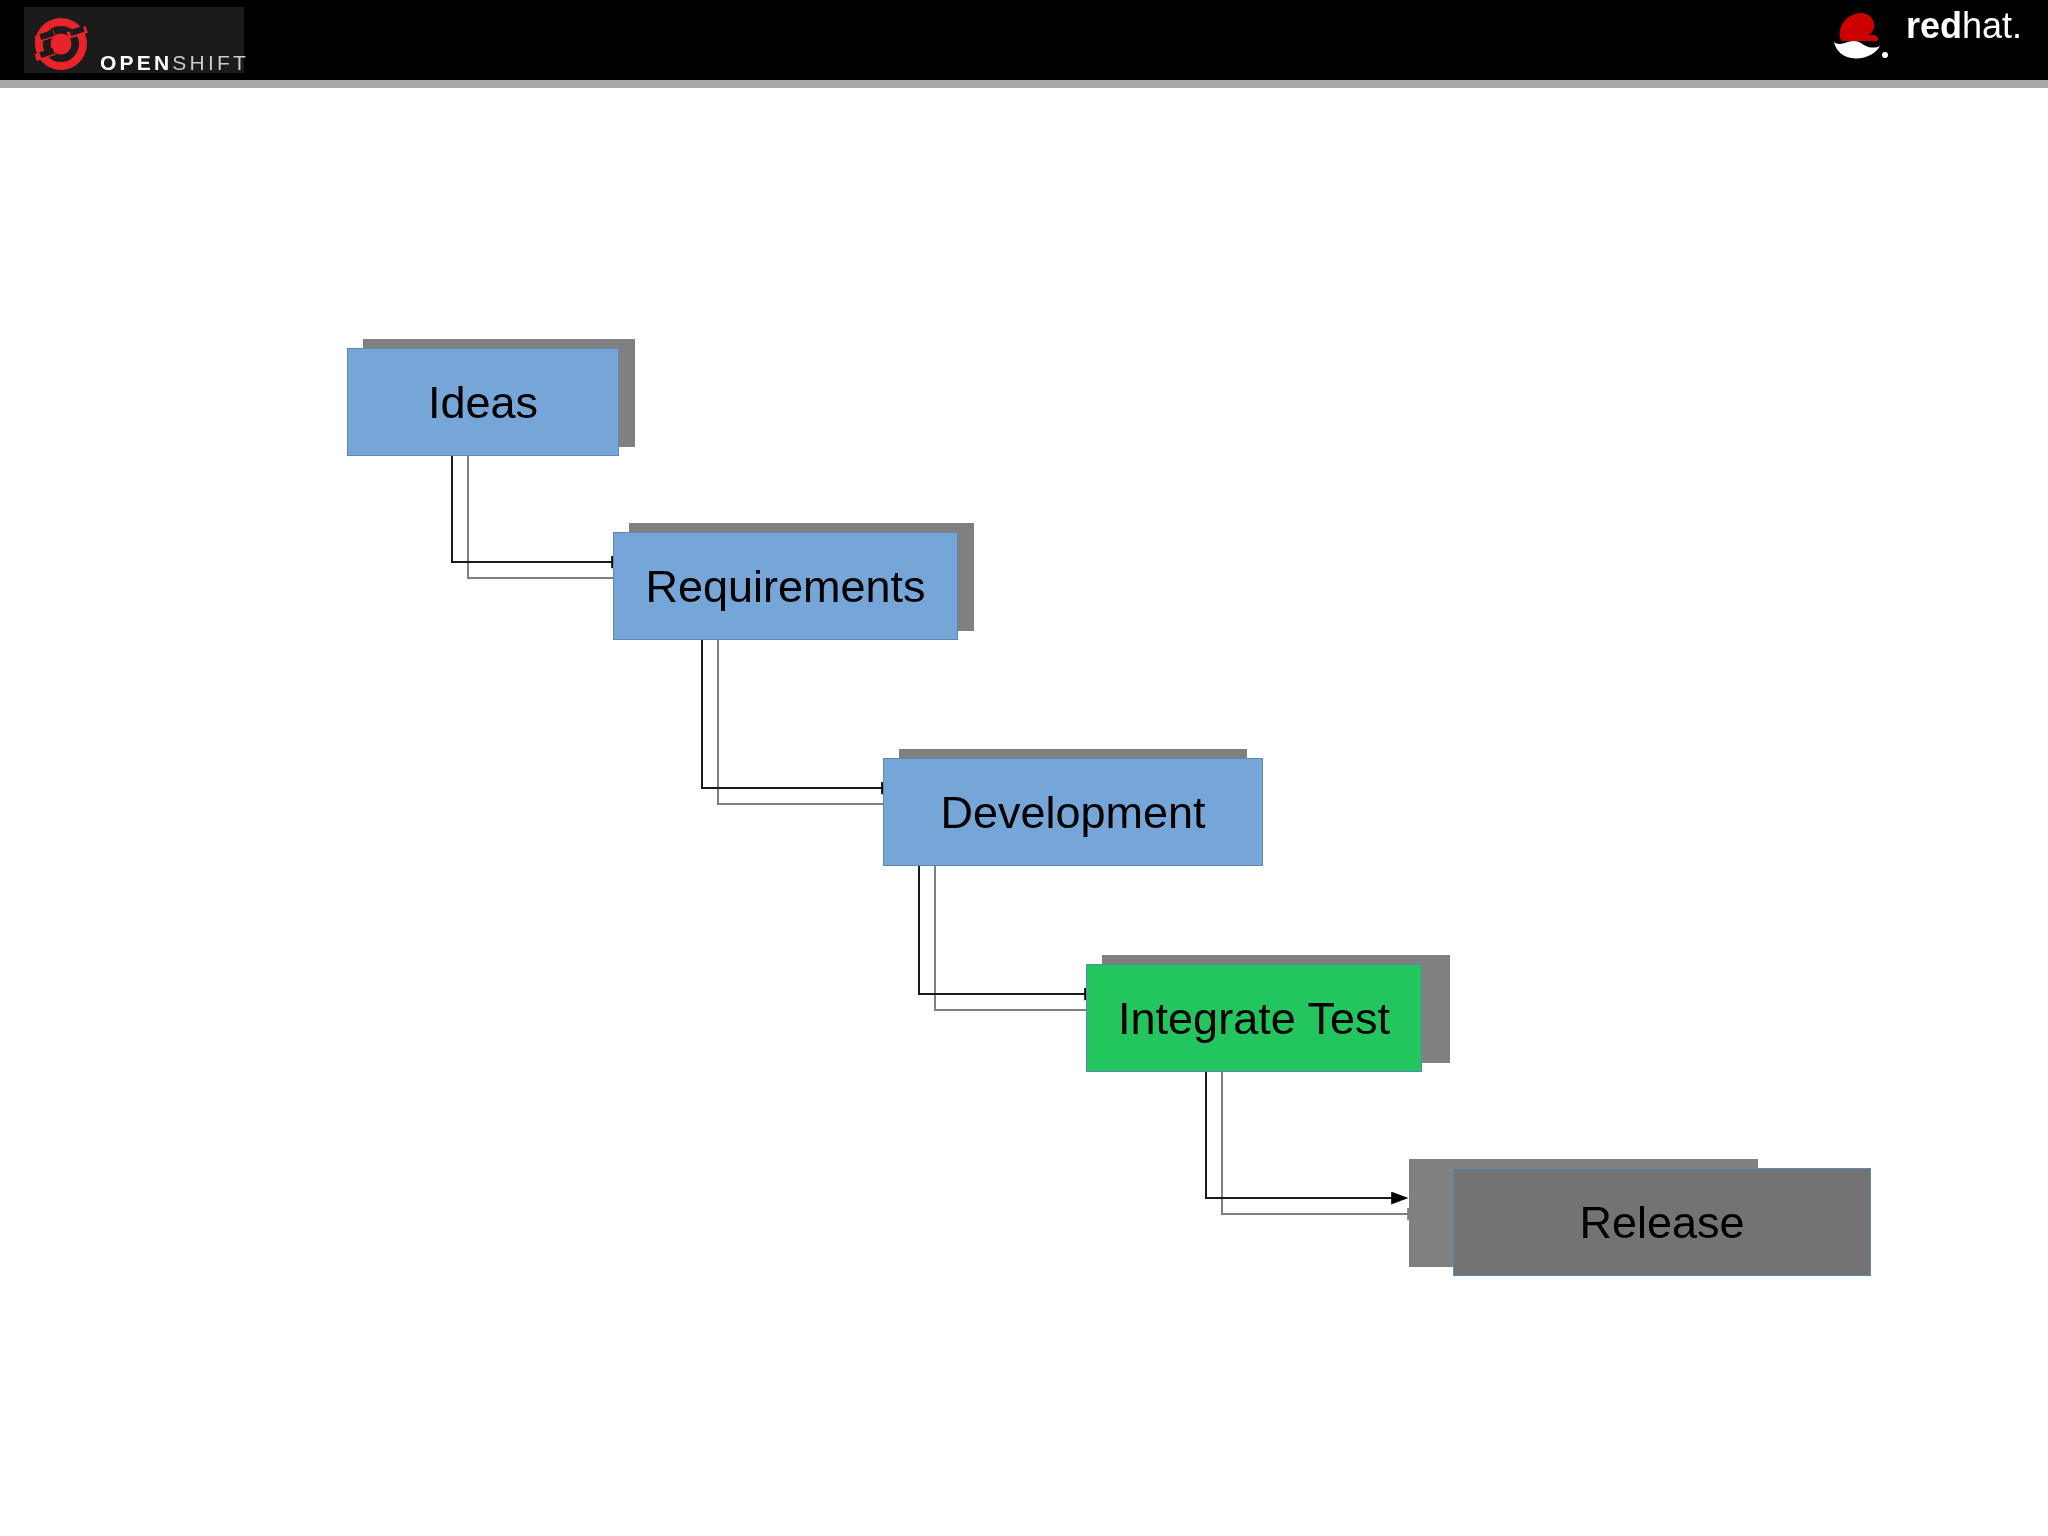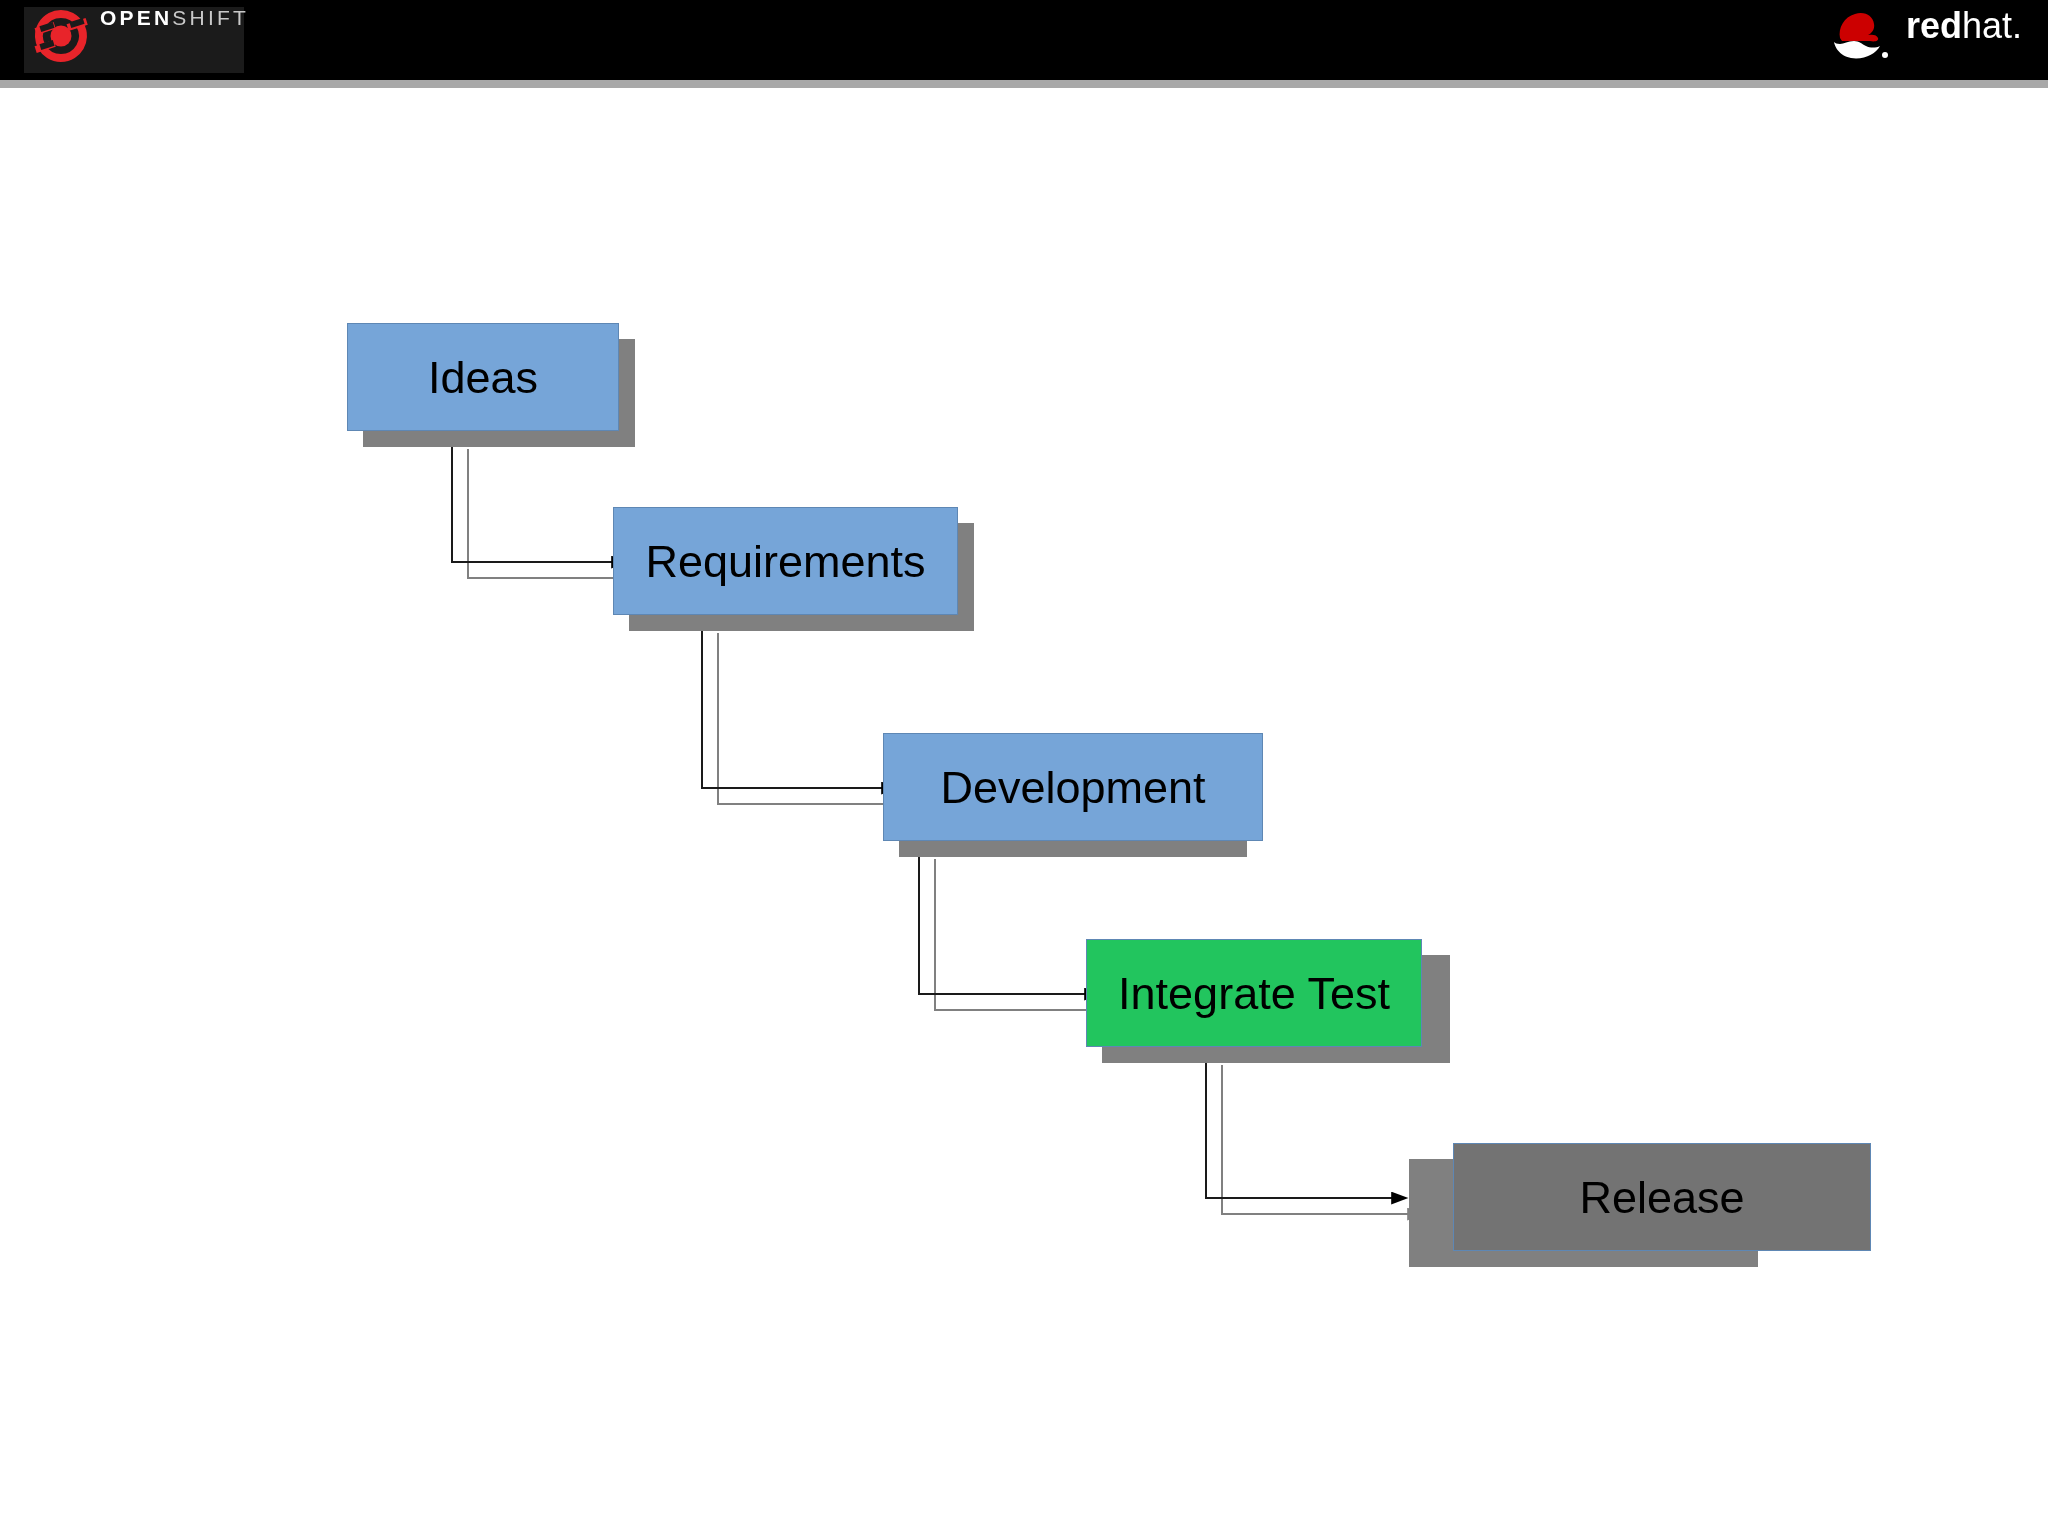--- a/index.html
+++ b/index.html
@@ -19,21 +19,21 @@
   #header-divider{
     position:absolute;left:0;top:80px;width:2048px;height:8px;
     background:#a8a8a8;
   }
 
   
   #openshift-logo{
     position:absolute;left:24px;top:7px;
     width:220px;height:66px;
     background:#1b1b1b;
-    display:flex;align-items:flex-start;
+    display:flex;align-items:flex-end;
   }
   #openshift-mark{
     width:58px;height:58px;margin-left:8px;
     position:relative;flex:0 0 auto;
   }
   #openshift-wordmark{
     margin-left:10px;
     font-size:21px;letter-spacing:3.2px;
     line-height:1;white-space:nowrap;
   }
@@ -64,20 +64,21 @@
     position:absolute;
     box-sizing:border-box;
     background:#76a5d8;
     border:1px solid #5e87b4;
     display:flex;align-items:center;justify-content:center;
     color:#000000;
     font-size:45px;
     line-height:1;
     white-space:nowrap;
     z-index:3;
+    margin-top:25px;
   }
   .stage-shadow{
     position:absolute;
     background:#808080;
     z-index:2;
   }
 </style>
 </head>
 <body>
 

